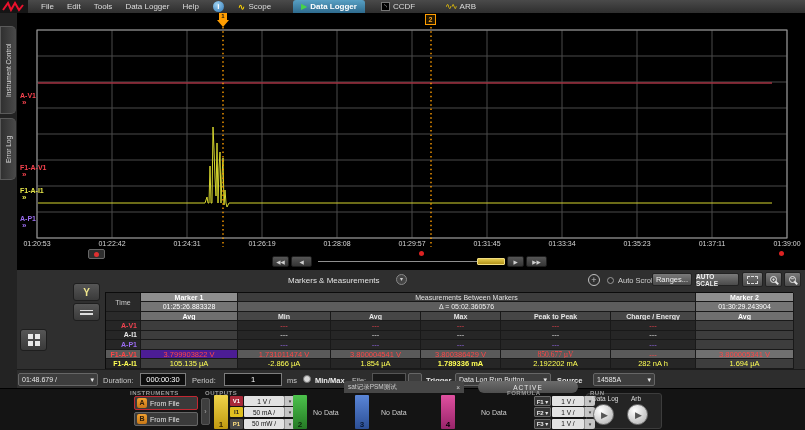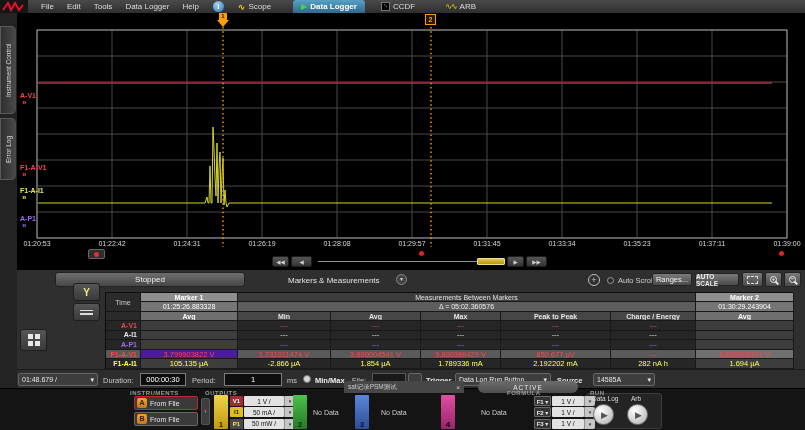--- a/index.html
+++ b/index.html
@@ -196,21 +196,20 @@
     </div>
 
   <div class="abs sbtn" style="left:272px;top:256px;width:17px">◀◀</div>
   <div class="abs sbtn" style="left:291px;top:256px;width:21px">◀</div>
   <div class="abs strack" style="left:318px;top:261px;width:159px"></div>
   <div class="abs sthumb" style="left:477px;top:258px;width:28px"></div>
   <div class="abs sbtn" style="left:507px;top:256px;width:17px">▶</div>
   <div class="abs sbtn" style="left:526px;top:256px;width:21px">▶▶</div>
 
   <div class="abs panelzone"></div>
-  <div class="abs stopped">Stopped</div>
   <div class="abs mmlabel">Markers &amp; Measurements</div>
   <div class="abs circbtn">▾</div>
   <div class="abs crossic">+</div>
   <div class="abs radio"></div>
   <div class="abs ascroll">Auto Scroll</div>
   <div class="abs gbtn" style="left:652px;top:273px;width:40px;height:13px;font-size:7.5px">Ranges...</div>
   <div class="abs gbtn" style="left:695px;top:273px;width:44px;height:13px;font-size:6.5px;font-weight:bold">AUTO SCALE</div>
   <div class="abs gbtn" style="left:742px;top:272px;width:21px;height:15px">
     <span style="width:11px;height:8px;border:1px dashed #ddd;display:block"></span>
   </div>
@@ -273,28 +272,28 @@
       <div class="dc" style="color: rgb(154, 108, 240);">---</div>
       <div class="dc" style="color: rgb(154, 108, 240);">---</div>
       <div class="dc" style="color: rgb(154, 108, 240);">---</div>
       <div class="dc" style="color: rgb(154, 108, 240);">---</div>
       <div class="dm" style="color: rgb(154, 108, 240);"></div>
       <div class="lc rowsel" style="color: rgb(255, 69, 69); background: rgb(90, 90, 90);">F1-A-V1</div>
       <div class="dm rowsel" style="color: rgb(255, 69, 69); background: #4c1d95;">3.799903822 V</div>
       <div class="dc rowsel" style="color: rgb(255, 69, 69); background: rgb(90, 90, 90);">1.731011474 V</div>
       <div class="dc rowsel" style="color: rgb(255, 69, 69); background: rgb(90, 90, 90);">3.800004541 V</div>
       <div class="dc rowsel" style="color: rgb(255, 69, 69); background: rgb(90, 90, 90);">3.800386429 V</div>
-      <div class="dc rowsel" style="color: rgb(255, 69, 69); background: rgb(90, 90, 90);">850.677 µV</div>
+      <div class="dc rowsel" style="color: rgb(255, 69, 69); background: rgb(90, 90, 90); font-family: Liberation Serif, serif;">850.677 µV</div>
       <div class="dc rowsel" style="color: rgb(255, 69, 69); background: rgb(90, 90, 90);">---</div>
       <div class="dm rowsel" style="color: rgb(255, 69, 69); background: rgb(112, 112, 112);">3.800005341 V</div>
       <div class="lc" style="color: rgb(255, 255, 85);">F1-A-I1</div>
       <div class="dm" style="color: rgb(255, 255, 85);">105.135 µA</div>
       <div class="dc" style="color: rgb(255, 255, 85);">-2.866 µA</div>
       <div class="dc" style="color: rgb(255, 255, 85);">1.854 µA</div>
-      <div class="dc" style="color: rgb(255, 255, 85);">1.789336 mA</div>
+      <div class="dc" style="color: rgb(255, 255, 85); font-weight: bold;">1.789336 mA</div>
       <div class="dc" style="color: rgb(255, 255, 85);">2.192202 mA</div>
       <div class="dc" style="color: rgb(255, 255, 85);">282 nA h</div>
       <div class="dm" style="color: rgb(255, 255, 85);">1.694 µA</div>
     </div>
 
   <div class="abs ctrlrow">
     <div class="cdrop" style="left:1px;width:80px">
       <span>01:48.679 /</span>
         <span>▾</span>
     </div>

